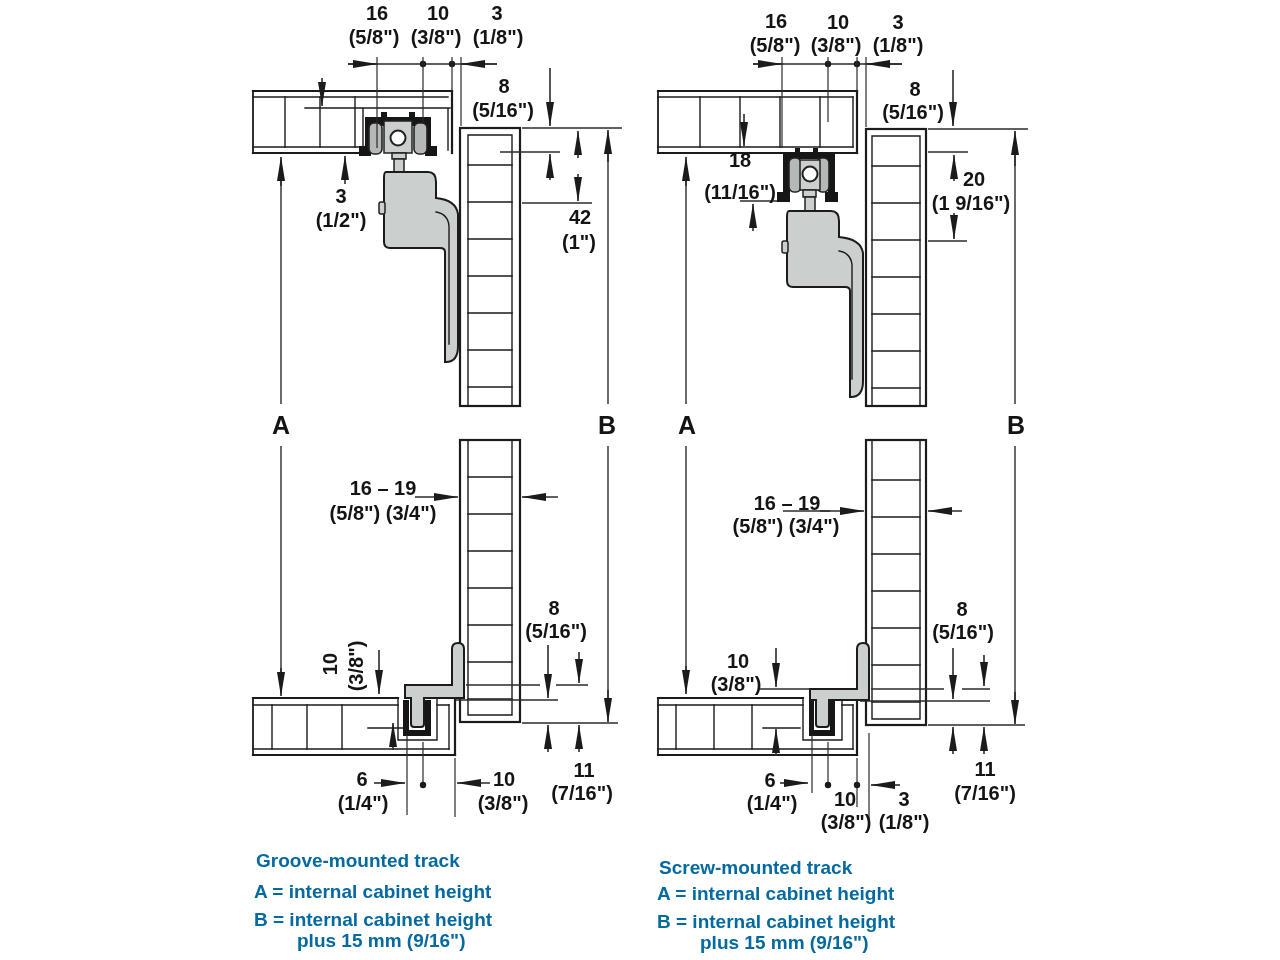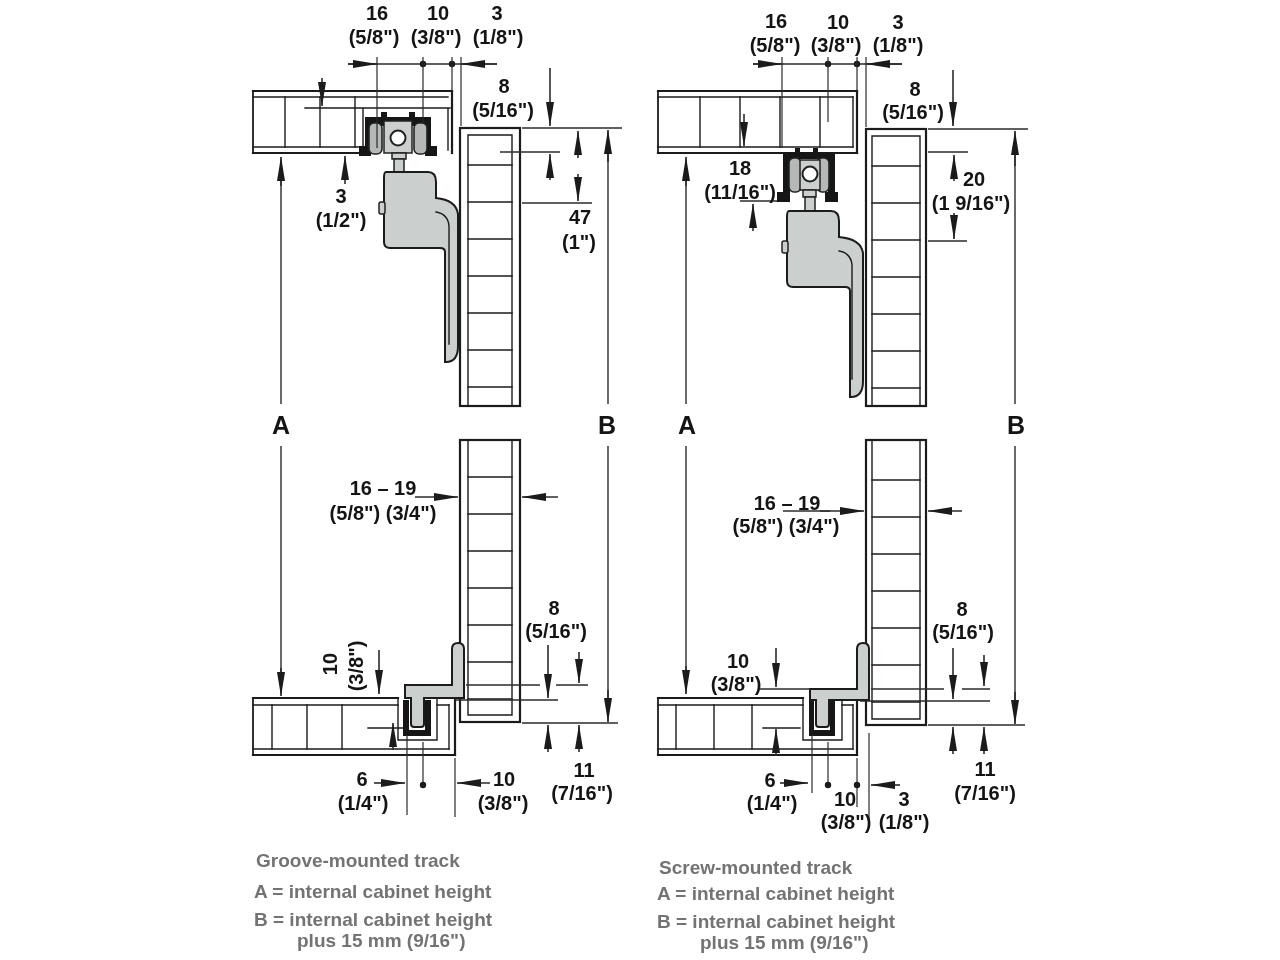--- a/index.html
+++ b/index.html
@@ -3,21 +3,21 @@
 <meta charset="utf-8">
 <style>
   html,body{margin:0;padding:0;background:#fff;}
   .stage{position:relative;width:1280px;height:960px;background:#fff;overflow:hidden;
          font-family:"Liberation Sans",sans-serif;}
   svg{position:absolute;left:0;top:0;}
   .lb{position:absolute;transform:translate(-50%,-50%);font:700 20px/1 "Liberation Sans",sans-serif;
       color:#141414;white-space:nowrap;}
   .lb.big{font-size:25px;}
   .lb.rot{transform:translate(-50%,-50%) rotate(-90deg);}
-  .cap{position:absolute;font:700 19px/1 "Liberation Sans",sans-serif;color:#737373;white-space:nowrap;}
+  .cap{position:absolute;font:700 19px/1 "Liberation Sans",sans-serif;color:#0369a1;white-space:nowrap;}
   .s2{stroke:#1b1b1b;stroke-width:2.2;fill:none;stroke-linecap:square;}
   .s15{stroke:#1b1b1b;stroke-width:1.8;fill:none;stroke-linecap:square;}
   .s1{stroke:#1b1b1b;stroke-width:1.4;fill:none;stroke-linecap:square;}
   .dim{stroke:#2b2b2b;stroke-width:1.4;fill:none;}
   .ext{stroke:#2b2b2b;stroke-width:1.2;fill:none;}
   .dimA{stroke:#2b2b2b;stroke-width:1.6;fill:none;marker-end:url(#ah);}
   .hw{fill:#cbcfcd;stroke:#1b1b1b;stroke-width:2;}
   .hw1{fill:#cbcfcd;stroke:#222;stroke-width:1.5;}
   .blk{fill:#161616;stroke:none;}
   .roller{fill:#b4b8b6;stroke:#222;stroke-width:1.6;}
@@ -247,21 +247,21 @@
   <span class="lb" style="left:377px;top:13px">16</span>
   <span class="lb" style="left:374px;top:37px">(5/8")</span>
   <span class="lb" style="left:438px;top:13px">10</span>
   <span class="lb" style="left:436px;top:37px">(3/8")</span>
   <span class="lb" style="left:497px;top:13px">3</span>
   <span class="lb" style="left:498px;top:37px">(1/8")</span>
   <span class="lb" style="left:504px;top:86px">8</span>
   <span class="lb" style="left:503px;top:110px">(5/16")</span>
   <span class="lb" style="left:341px;top:196px">3</span>
   <span class="lb" style="left:341px;top:220px">(1/2")</span>
-  <span class="lb" style="left:580px;top:217px">47</span>
+  <span class="lb" style="left:580px;top:217px">42</span>
   <span class="lb" style="left:579px;top:242px">(1")</span>
   <span class="lb big" style="left:281px;top:425px">A</span>
   <span class="lb big" style="left:607px;top:425px">B</span>
   <span class="lb" style="left:383px;top:488px">16 – 19</span>
   <span class="lb" style="left:383px;top:513px">(5/8") (3/4")</span>
   <span class="lb" style="left:554px;top:608px">8</span>
   <span class="lb" style="left:556px;top:631px">(5/16")</span>
   <span class="lb rot" style="left:330px;top:664px">10</span>
   <span class="lb rot" style="left:356px;top:666px">(3/8")</span>
   <span class="lb" style="left:362px;top:779px">6</span>
@@ -274,21 +274,21 @@
 
 <div>
   <span class="lb" style="left:776px;top:21px">16</span>
   <span class="lb" style="left:775px;top:45px">(5/8")</span>
   <span class="lb" style="left:838px;top:22px">10</span>
   <span class="lb" style="left:836px;top:45px">(3/8")</span>
   <span class="lb" style="left:898px;top:22px">3</span>
   <span class="lb" style="left:898px;top:45px">(1/8")</span>
   <span class="lb" style="left:915px;top:89px">8</span>
   <span class="lb" style="left:913px;top:112px">(5/16")</span>
-  <span class="lb" style="left:740px;top:168px">18</span>
+  <span class="lb" style="left:740px;top:160px">18</span>
   <span class="lb" style="left:740px;top:192px">(11/16")</span>
   <span class="lb" style="left:974px;top:179px">20</span>
   <span class="lb" style="left:971px;top:203px">(1 9/16")</span>
   <span class="lb big" style="left:687px;top:425px">A</span>
   <span class="lb big" style="left:1016px;top:425px">B</span>
   <span class="lb" style="left:787px;top:503px">16 – 19</span>
   <span class="lb" style="left:786px;top:526px">(5/8") (3/4")</span>
   <span class="lb" style="left:962px;top:609px">8</span>
   <span class="lb" style="left:963px;top:632px">(5/16")</span>
   <span class="lb" style="left:738px;top:661px">10</span>

